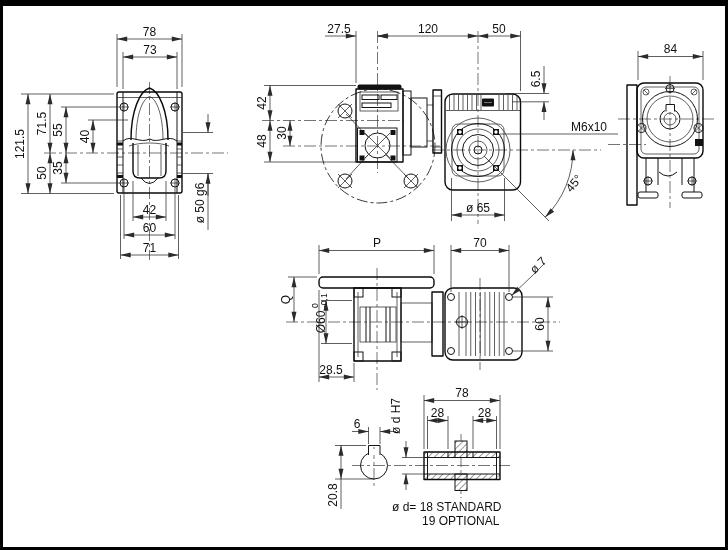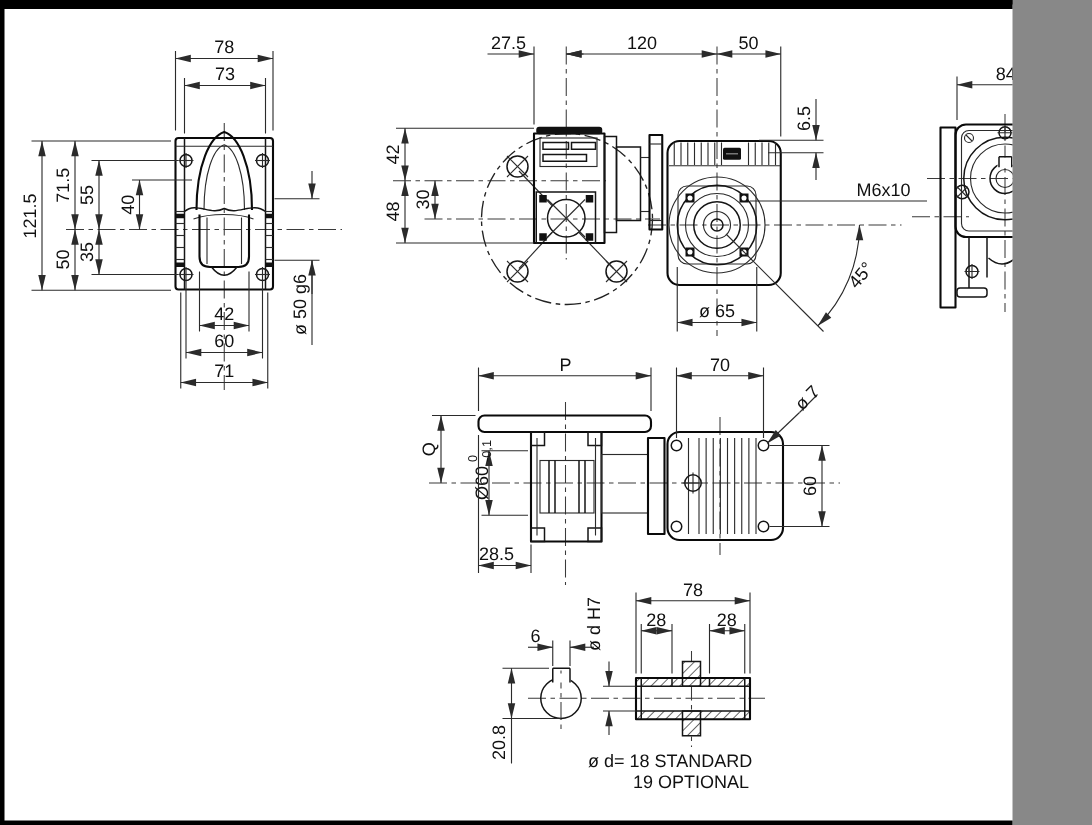--- a/index.html
+++ b/index.html
@@ -1,16 +1,16 @@
 <!DOCTYPE html>
 <html><head>
 <meta charset="utf-8">
 <style>
   html,body{margin:0;padding:0;background:#888;}
-  .page{position:relative;width:675px;height:550px;background:#fff;overflow:hidden;}
+  .page{position:relative;width:728px;height:550px;background:#fff;overflow:hidden;}
   svg{display:block;}
   svg text{font-family:"Liberation Sans","DejaVu Sans",sans-serif;font-size:12px;fill:#111;}
   svg text.s{font-size:8.5px;}
   .o{stroke:#0a0a0a;stroke-width:1.4;fill:none;stroke-linejoin:round;}
   .m{stroke:#151515;stroke-width:1;fill:none;}
   .t{stroke:#2b2b2b;stroke-width:.75;fill:none;}
   .d{stroke:#2b2b2b;stroke-width:.75;fill:none;}
   .cl{stroke:#3a3a3a;stroke-width:.7;fill:none;stroke-dasharray:12 3 3 3;}
   .ph{stroke:#222;stroke-width:.9;fill:none;stroke-dasharray:11 3 3 3;}
   .fD{fill:#111;stroke:none;}

